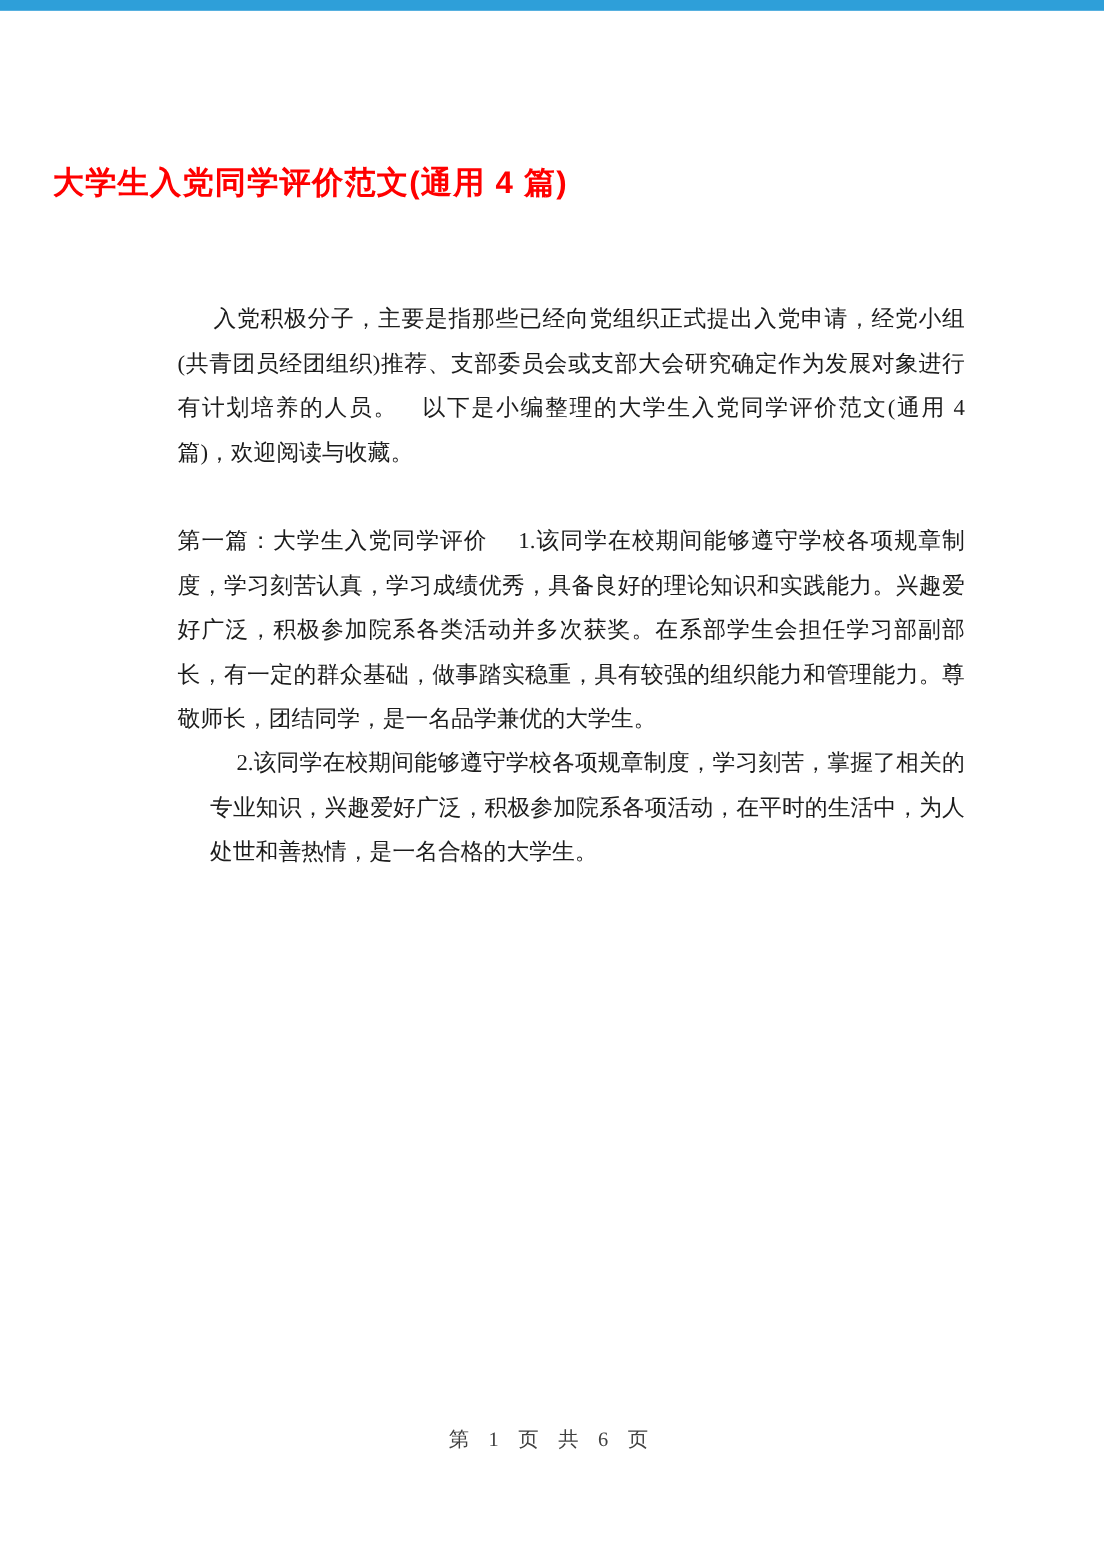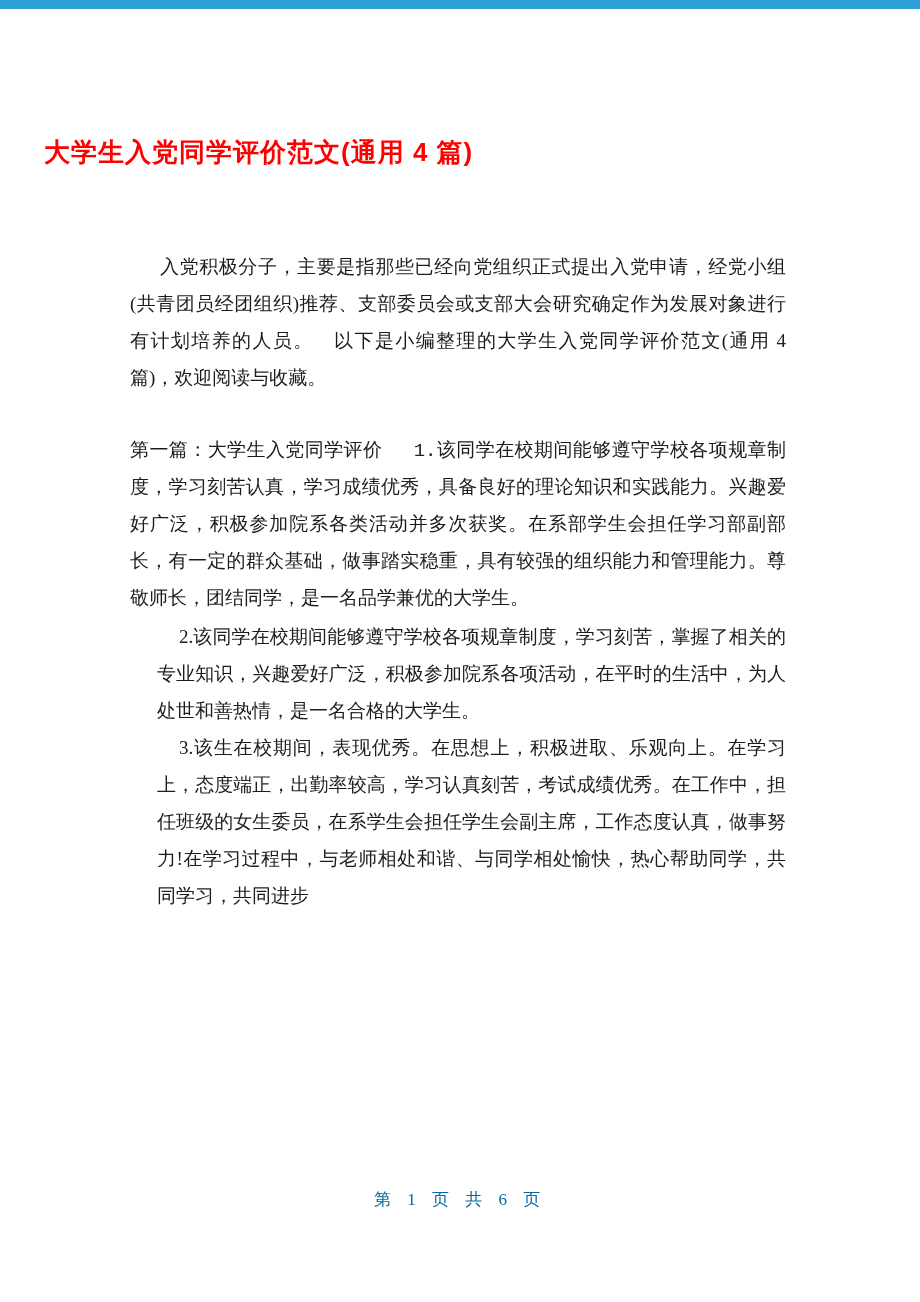--- a/index.html
+++ b/index.html
@@ -29,31 +29,31 @@
     font-weight: 700;
     font-size: 26px;
     line-height: 34px;
     letter-spacing: 1px;
     color: #ff0000;
     padding-left: 44px;
   }
   .content {
     position: absolute;
     top: 248px;
-    left: 130px;
+    left: 148px;
     width: 656px;
     font-size: 19px;
     line-height: 37px;
     text-align: justify;
     text-justify: inter-ideograph;
     color: #1c1c1c;
   }
   .content p { margin: 0; }
   .content p.intro    { text-indent: 30px; }
-  .content p.section  { text-indent: 0; margin-top: 37px; font-family: Liberation Mono, monospace; }
+  .content p.section  { text-indent: 0; margin-top: 37px; }
   .content p.numbered { text-indent: 22px; margin-left: 27px; }
   .footer {
     position: absolute;
     top: 1188px;
     left: 0;
     width: 100%;
     text-align: center;
     font-size: 17px;
     letter-spacing: 6px;
     color: #4a9ae2;
@@ -63,18 +63,17 @@
 </head>
 <body>
 
 <div class="page">
   <div class="topbar" style="background: rgb(46, 159, 217);"></div>
   <h1 class="title" style="color: rgb(255, 0, 0);">大学生入党同学评价范文(通用 4 篇)</h1>
   <div class="content" style="color: rgb(28, 28, 28);">
       <p class="intro">入党积极分子，主要是指那些已经向党组织正式提出入党申请，经党小组(共青团员经团组织)推荐、支部委员会或支部大会研究确定作为发展对象进行有计划培养的人员。　以下是小编整理的大学生入党同学评价范文(通用 4 篇)，欢迎阅读与收藏。</p>
       <p class="section">第一篇：大学生入党同学评价　 1.该同学在校期间能够遵守学校各项规章制度，学习刻苦认真，学习成绩优秀，具备良好的理论知识和实践能力。兴趣爱好广泛，积极参加院系各类活动并多次获奖。在系部学生会担任学习部副部长，有一定的群众基础，做事踏实稳重，具有较强的组织能力和管理能力。尊敬师长，团结同学，是一名品学兼优的大学生。</p>
       <p class="numbered">2.该同学在校期间能够遵守学校各项规章制度，学习刻苦，掌握了相关的专业知识，兴趣爱好广泛，积极参加院系各项活动，在平时的生活中，为人处世和善热情，是一名合格的大学生。</p>
-      <p class="numbered">3.该生在校期间，表现优秀。在思想上，积极进取、乐观向上。在学习上，态度端正，出勤率较高，学习认真刻苦，考试成绩优秀。在工作中，担任班级的女生委员，在系学生会担任学生会副主席，工作态度认真，做事努力!在学习过程中，与老师相处和谐、与同学相处愉快，热心帮助同学，共同学习，共同进步</p>
     </div>
-  <div class="footer" style="color: #0369a1;">
+  <div class="footer" style="color: #404040;">
     <span>第 1 页 共 6 页</span>
   </div>
 </div>
 
 </body></html>

